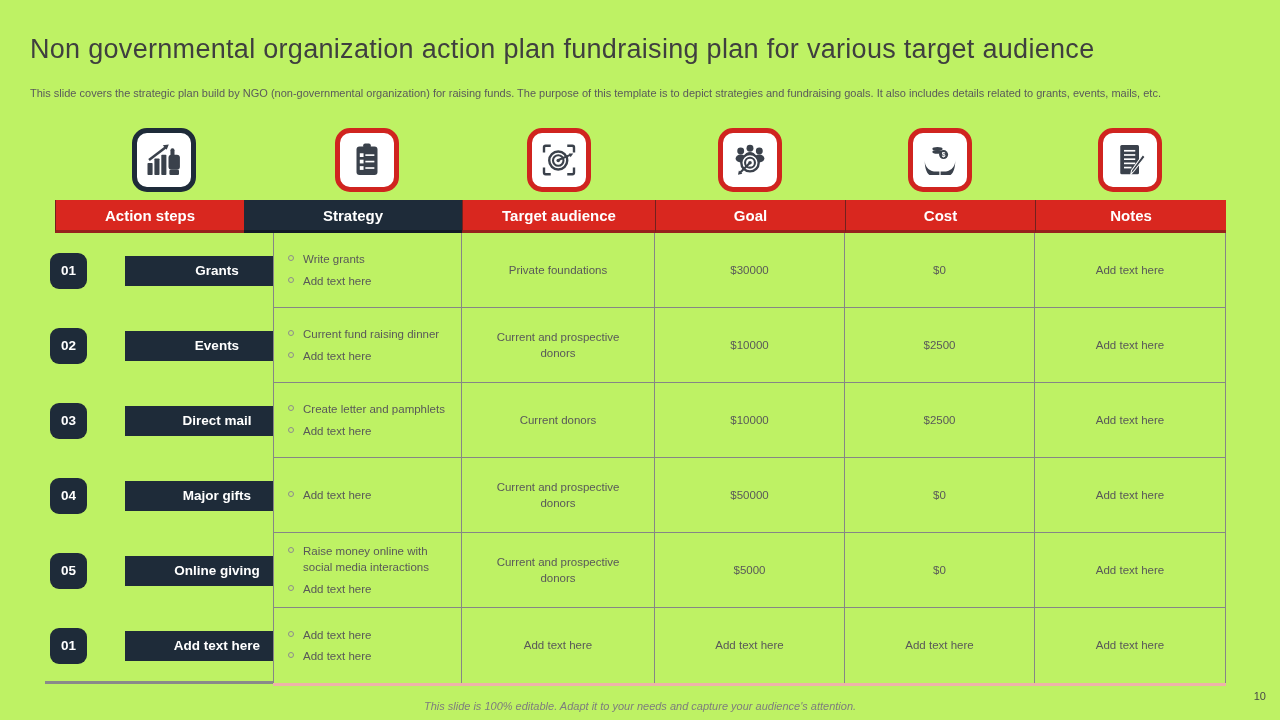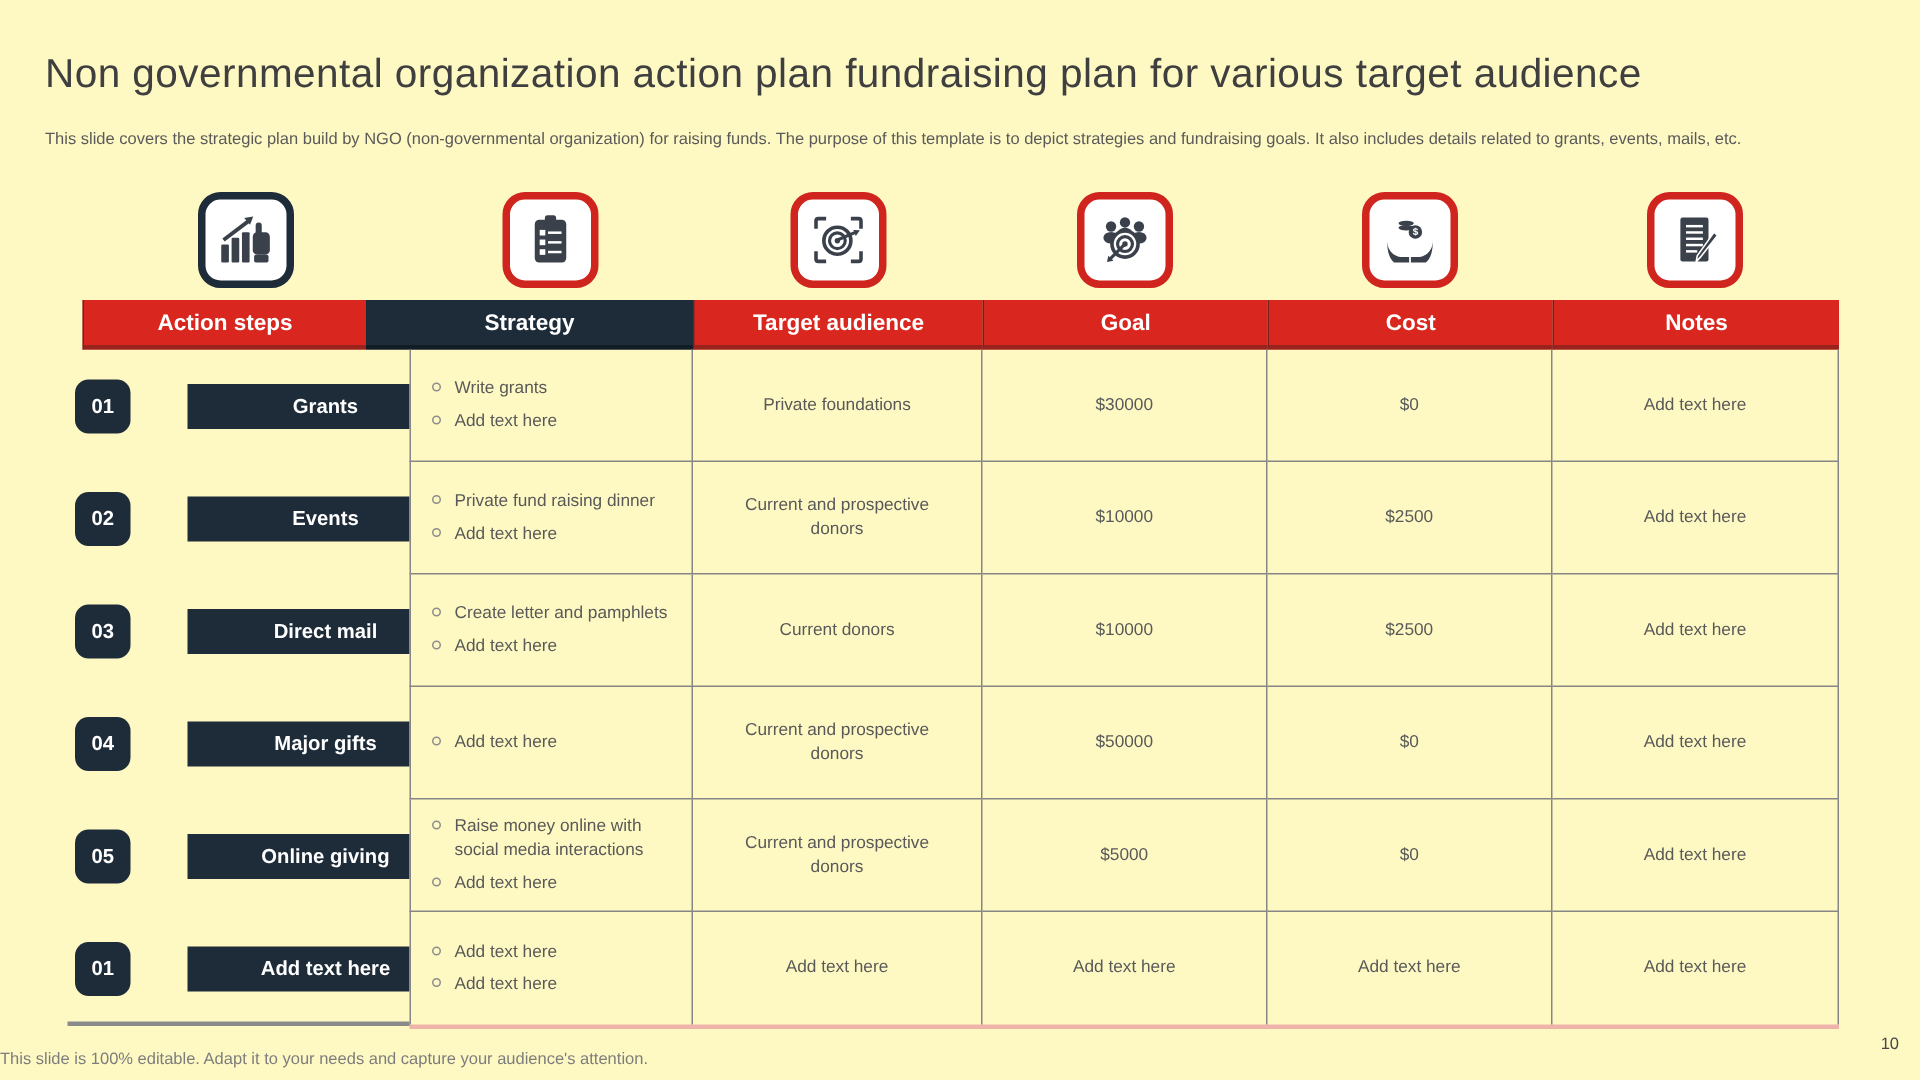--- a/index.html
+++ b/index.html
@@ -1,18 +1,18 @@
 <!DOCTYPE html>
 <html><head>
 <meta charset="utf-8">
 <style>
   * { margin:0; padding:0; box-sizing:border-box; }
   html,body { background:#e9e9e9; }
   .slide {
-    position:relative; width:1280px; height:720px; background:#fef9c3;
+    position:relative; width:1280px; height:720px; background:#bef264;
     font-family:"Liberation Sans", sans-serif; overflow:hidden; margin:0 auto;
   }
   .title {
     position:absolute; left:30px; top:34px; width:1200px;
     font-size:27px; font-weight:400; color:#3f3f3f; letter-spacing:0.3px;
   }
   .desc {
     position:absolute; left:30px; top:85px; width:1222px;
     font-size:11px; line-height:1.5; color:#5a5a5a;
   }
@@ -68,22 +68,22 @@
   .bullet {
     width:6px; height:6px; border:1.5px solid #8d8d8d; border-radius:50%;
     margin-top:4px; flex:none;
   }
   .step-text { max-width:152px; }
   .ta-text, .val-text { max-width:150px; }
   .strategy-underline {
     position:absolute; left:45px; top:681px; width:228px; height:2.5px; background:#8a8a8a;
   }
   .footer {
-    position:absolute; left:0; width:1280px; top:700px; text-align:left;
-    font-size:11px; color:#7d7d7d;
+    position:absolute; left:0; width:1280px; top:700px; text-align:center;
+    font-size:11px; color:#7d7d7d;font-style:italic;
   }
   .pagenum {
     position:absolute; right:14px; top:690px; font-size:11px; color:#474747;
   }
   svg.glyph { display:block; }
 </style>
 </head>
 <body>
 
 <div class="slide">
@@ -236,21 +236,21 @@
     <div class="cell">
         <span class="val-text">$0</span>
       </div>
     <div class="cell">
         <span class="val-text">Add text here</span>
       </div>
 
     <div class="cell col0 steps">
       <div class="step">
           <span class="bullet"></span>
-          <span class="step-text">Private fund raising dinner</span>
+          <span class="step-text">Current fund raising dinner</span>
         </div>
       <div class="step">
           <span class="bullet"></span>
           <span class="step-text">Add text here</span>
         </div>
     </div>
     <div class="cell">
         <span class="ta-text">Current and prospective donors</span>
       </div>
     <div class="cell">

